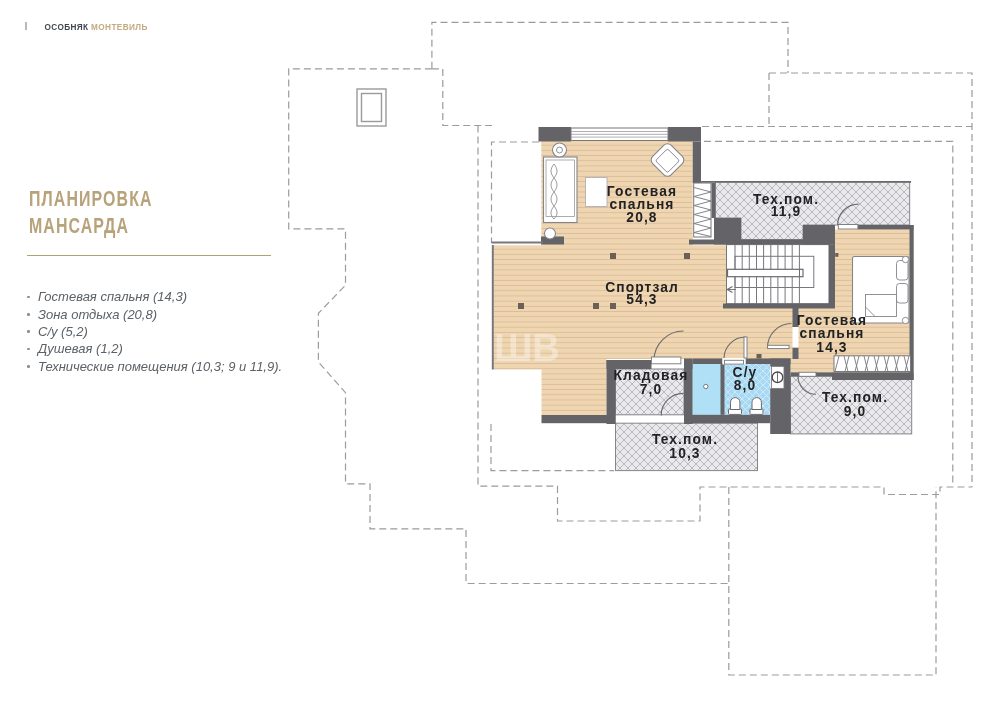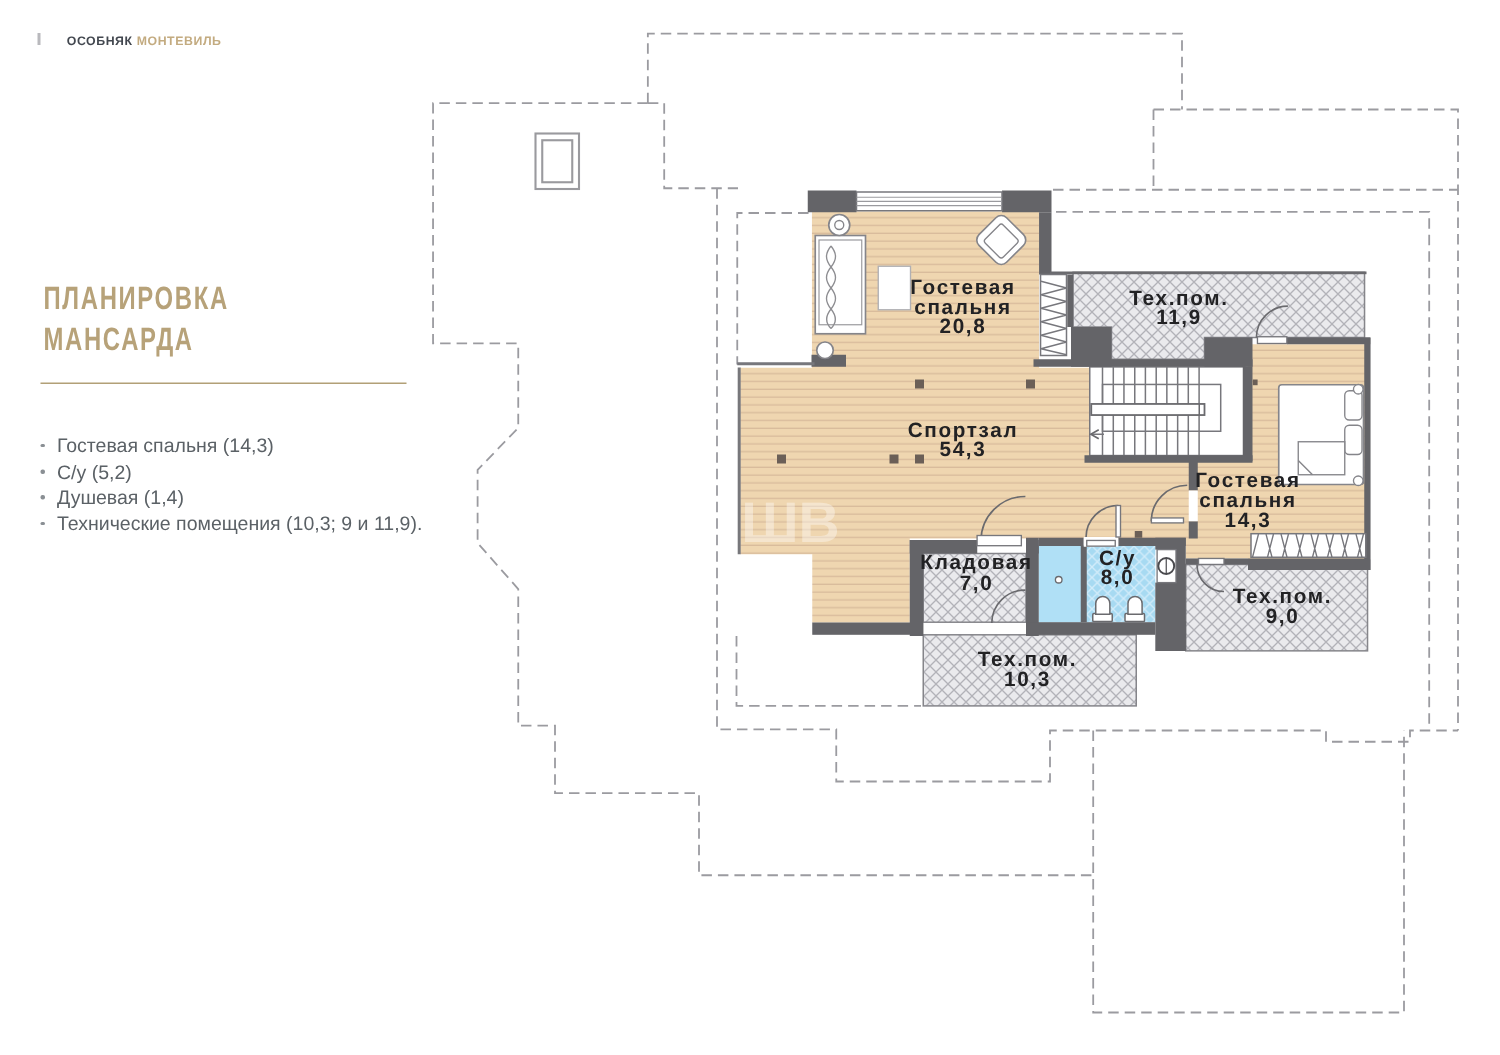--- a/index.html
+++ b/index.html
@@ -4,34 +4,35 @@
 <style>
   html,body{margin:0;padding:0;}
   body{width:1000px;height:703px;background:#ffffff;font-family:"Liberation Sans", sans-serif;position:relative;overflow:hidden;}
   .logo{position:absolute;left:25px;top:22px;font-size:8.2px;font-weight:bold;letter-spacing:0.4px;white-space:nowrap;}
   .logo .bar{display:inline-block;width:1.5px;height:8px;background:#b9b9bd;margin-right:6px;}
   .logo .d{color:#42474f;margin-left:12px;}
   .logo .g{color:#c3ab80;}
   h1{position:absolute;left:29px;top:185.5px;margin:0;font-size:21.5px;font-weight:bold;letter-spacing:1.5px;line-height:27.4px;color:#b7a279;transform:scaleX(0.74);transform-origin:left top;}
   .gline{position:absolute;left:27px;top:254.5px;width:244px;height:1.7px;background:#b2a077;}
   ul.feat{position:absolute;left:24px;top:288.3px;margin:0;padding:0;list-style:none;font-size:13px;color:#5b6166;}
-  ul.feat li{height:17.35px;line-height:17.35px;padding-left:14px;position:relative;white-space:nowrap;}
+  ul.feat li{height:17.35px;line-height:17.35px;padding-left:14px;position:relative;white-space:nowrap;font-style:italic;}
   ul.feat li:before{content:"";position:absolute;left:3px;top:7.5px;width:2.6px;height:2.6px;border-radius:50%;background:#8a8f94;}
   svg{position:absolute;left:0;top:0;}
   text{font-family:"Liberation Sans", sans-serif;font-weight:bold;fill:#222224;}
 </style>
 </head>
 <body>
 <div class="logo"><span class="bar"></span><span class="d">ОСОБНЯК </span><span class="g">МОНТЕВИЛЬ</span></div>
 <h1>ПЛАНИРОВКА<br>МАНСАРДА</h1>
 <div class="gline"></div>
 <ul class="feat">
 <li>Гостевая спальня (14,3)</li>
+<li>Зона отдыха (20,8)</li>
 <li>С/у (5,2)</li>
-<li>Душевая (1,4)</li>
+<li>Душевая (1,2)</li>
 <li>Технические помещения (10,3; 9 и 11,9).</li>
 </ul>
 <svg width="1000" height="703" viewBox="0 0 1000 703">
 <defs>
 <pattern id="wood" width="8" height="5.2" patternUnits="userSpaceOnUse">
   <rect width="8" height="5.2" fill="#efd6b0"></rect>
   <rect y="4.3" width="8" height="0.9" fill="#d9bc9c"></rect>
 </pattern>
 <pattern id="ht" width="8" height="8" patternUnits="userSpaceOnUse">
   <rect width="8" height="8" fill="#eaeaed"></rect>

